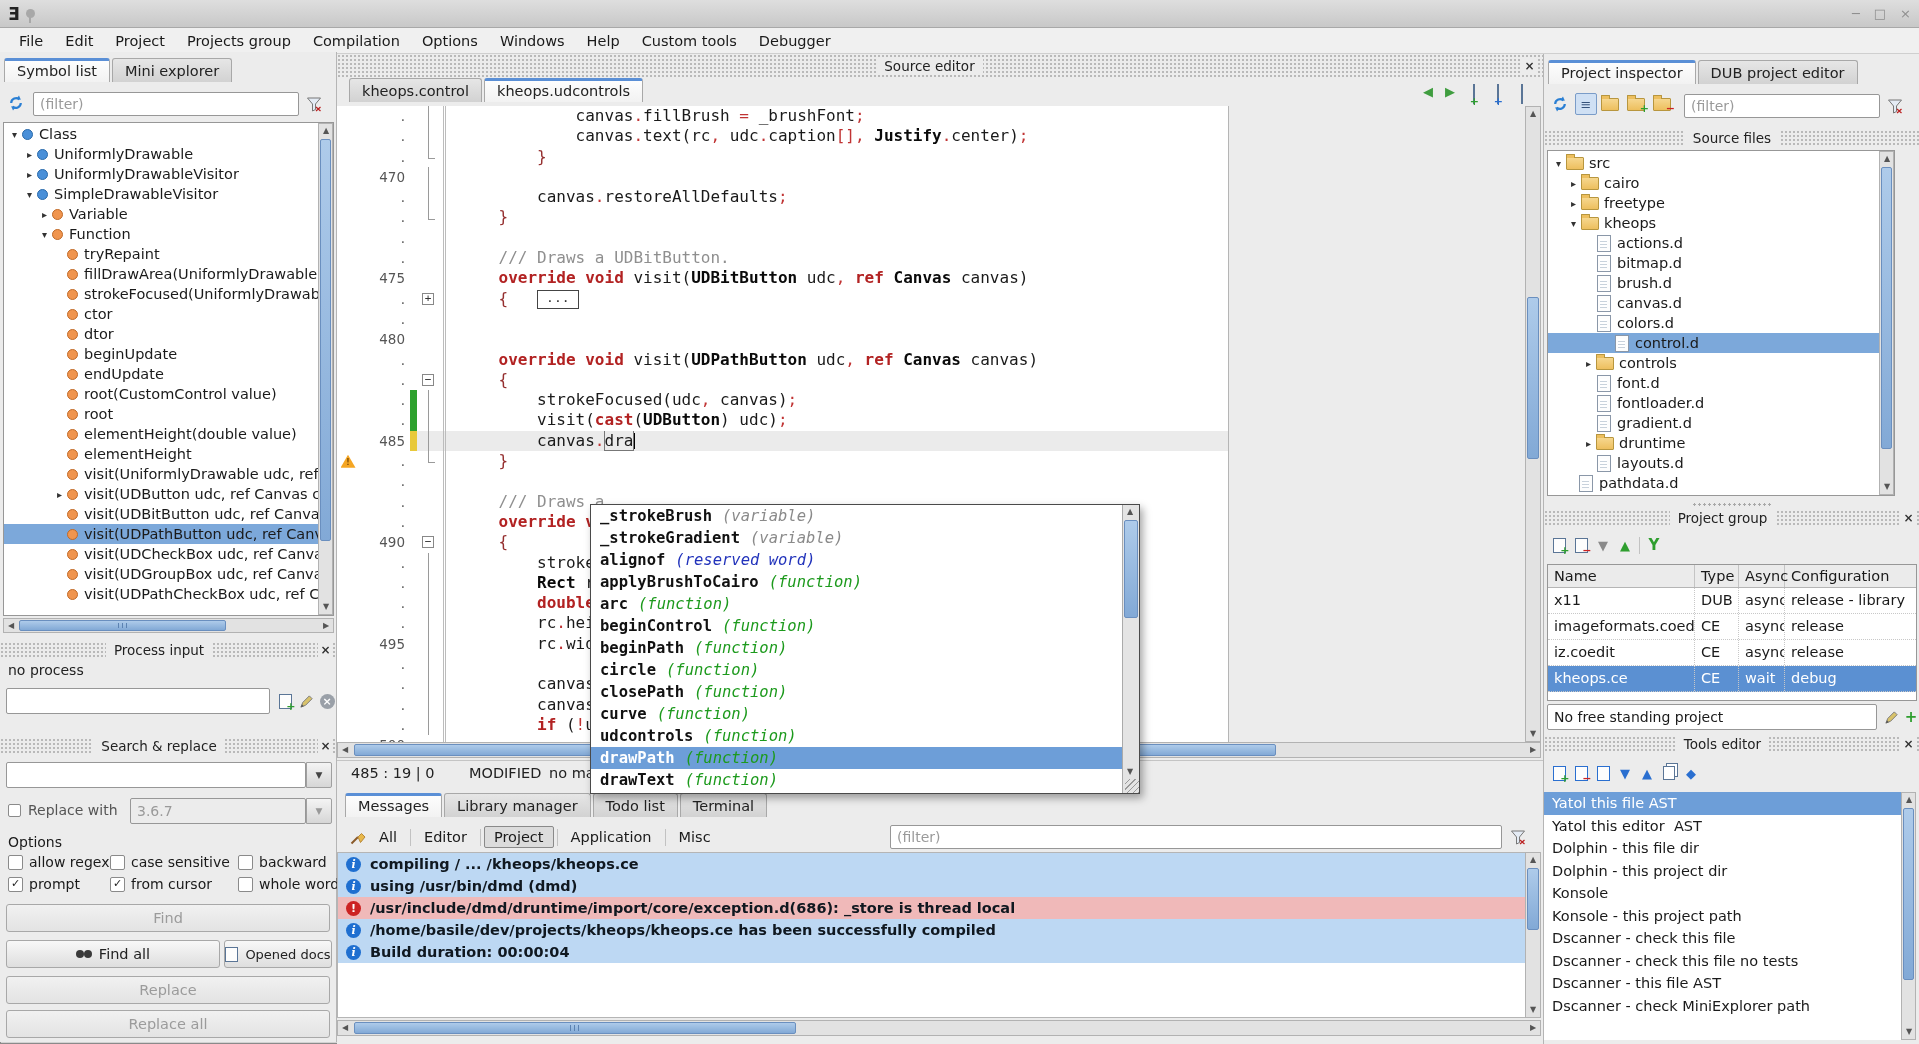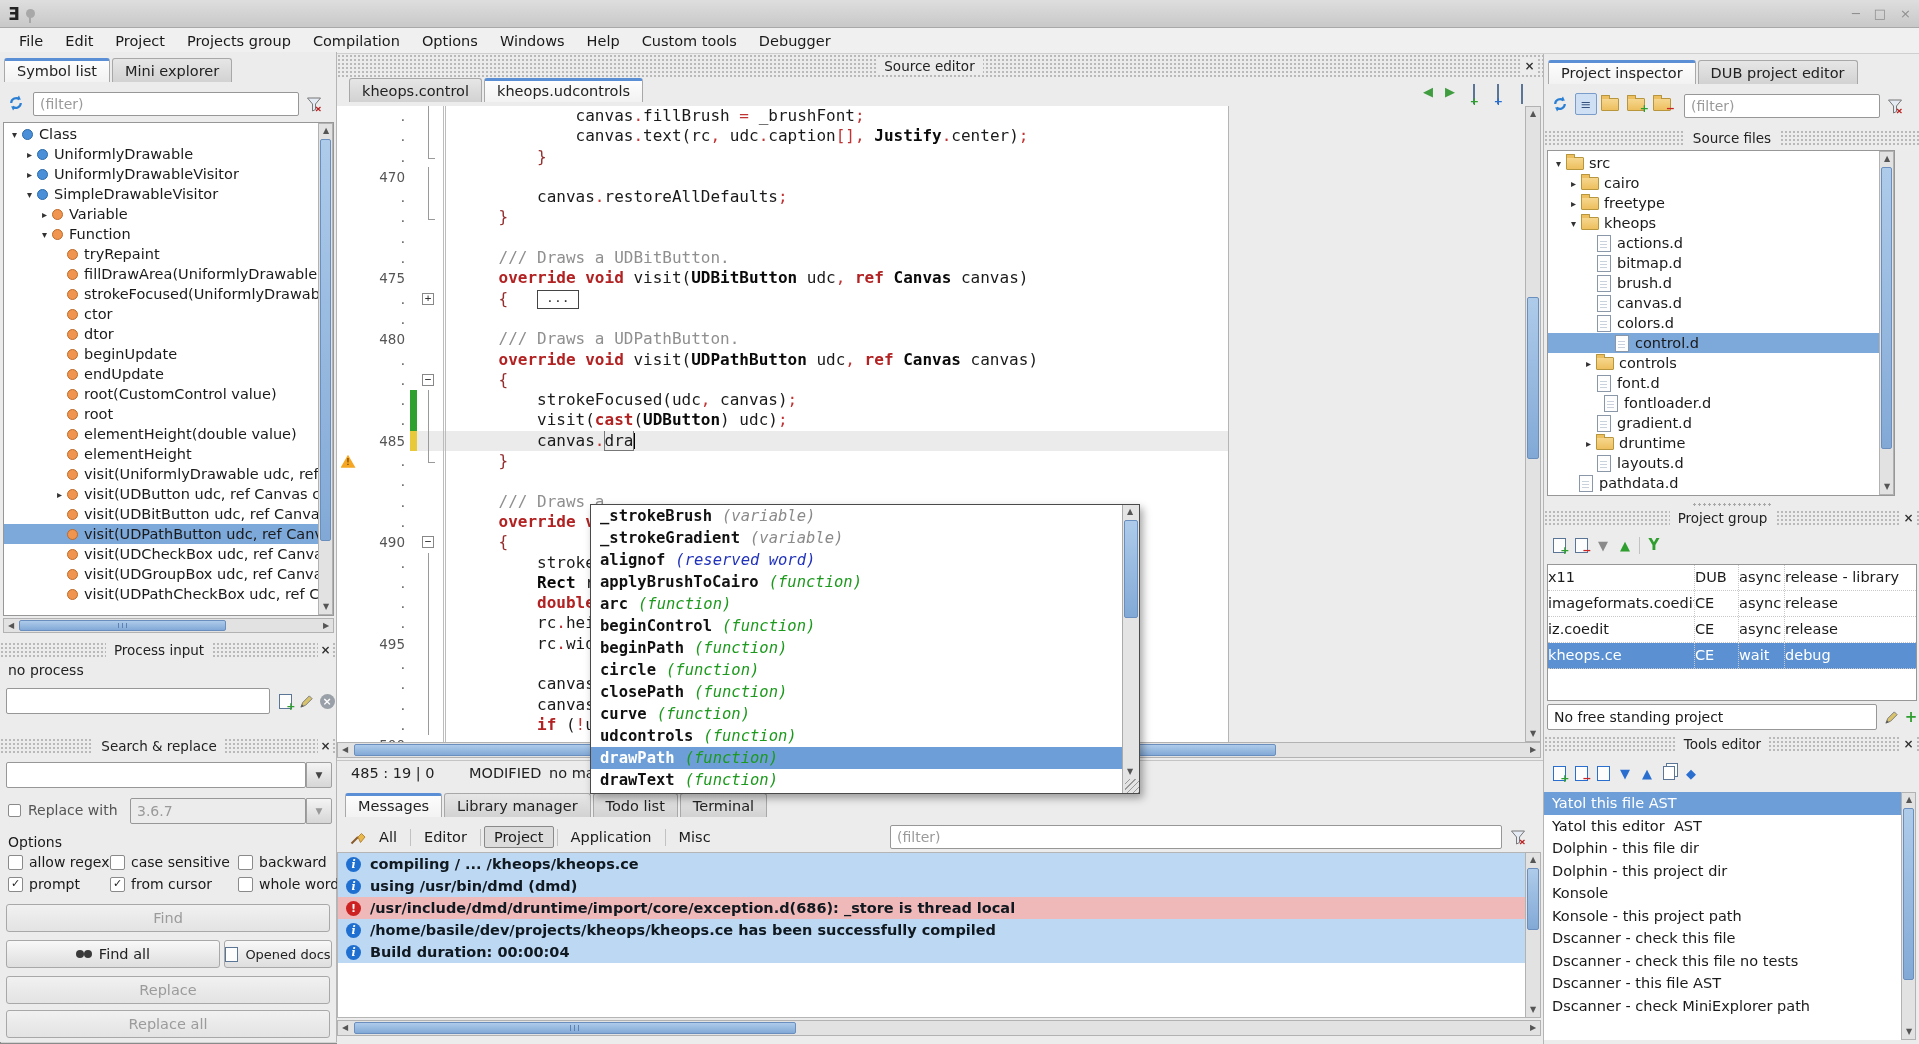--- a/index.html
+++ b/index.html
@@ -110,21 +110,21 @@
   .mi{background:#bdd8f3}.me{background:#f0b9b9}
   .mic{width:15px;height:15px;border-radius:50%;color:#fff;font-size:11px;line-height:15px;text-align:center;
        margin:0 9px 0 8px;flex:none;font-family:"DejaVu Serif",serif;font-style:italic;font-weight:bold}
   .inf{background:#1f6fd0}.err{background:#cc2222;font-style:normal;font-family:"DejaVu Sans",sans-serif}
   .mtext{white-space:pre}
   
   .pgtable{background:#fff;border:1px solid #979797}
   .pgh{display:flex;background:#ebebeb;border-bottom:1px solid #b5b5b5;height:22px;line-height:22px;font-size:14.5px}
   .th{border-right:1px solid #c4c4c4;padding-left:6px;box-sizing:border-box;flex:none}
   .tr{display:flex;height:25px;line-height:25px;border-bottom:1px dotted #c8c8c8;font-size:14.5px}
-  .td{border-right:1px dotted #c8c8c8;padding-left:0;box-sizing:border-box;white-space:pre;overflow:hidden;flex:none}
+  .td{border-right:1px dotted #c8c8c8;padding-left:6px;box-sizing:border-box;white-space:pre;overflow:hidden;flex:none}
   .pgh>:nth-child(1),.tr>:nth-child(1){width:147px}
   .pgh>:nth-child(2),.tr>:nth-child(2){width:44px}
   .pgh>:nth-child(3),.tr>:nth-child(3){width:46px}
   .pgh>:nth-child(4),.tr>:nth-child(4){flex:1;border-right:none}
   .tr.sel{background:#5b90d2;color:#fff}
   .toolrow{height:22.5px;line-height:22.5px;padding-left:8px;font-size:14.5px;white-space:pre;background:#fff;color:#1a1a1a}
   .toolrow.sel{background:#6d9ed8;color:#fff}
   .binoc{width:16px;height:9px;position:relative}
   .binoc::before,.binoc::after{content:'';position:absolute;top:0;width:8px;height:8px;border-radius:50%;background:#3a3a3a}
   .binoc::before{left:0}.binoc::after{right:0}
@@ -388,21 +388,20 @@
           <span class="gn">.</span>
           <span class="gm"></span>
           <span class="gf"></span>
           <span class="gt"></span>
         </div>
         <div class="cl">
           <span class="gw"></span>
           <span class="gn">480</span>
           <span class="gm"></span>
           <span class="gf"></span>
-          <span class="gt"><span>    </span><span class="cm">/// Draws a UDPathButton.</span></span>
         </div>
         <div class="cl">
           <span class="gw"></span>
           <span class="gn">.</span>
           <span class="gm"></span>
           <span class="gf"></span>
           <span class="gt"><span>    </span><span class="k">override</span><span> </span><span class="k">void</span><span> visit(</span><span class="ty">UDPathButton</span><span> udc</span><span class="o">,</span><span> </span><span class="k">ref</span><span> </span><span class="ty">Canvas</span><span> canvas)</span></span>
         </div>
         <div class="cl">
           <span class="gw"></span>
@@ -693,21 +692,21 @@
         <div class="trow" style="padding-left: 19px;"><span class="exp">▸</span><span class="icon-folder"></span><span class="tlabel">freetype</span></div>
         <div class="trow" style="padding-left: 19px;"><span class="exp">▾</span><span class="icon-folder"></span><span class="tlabel">kheops</span></div>
         <div class="trow" style="padding-left: 34px;"><span class="exp"></span><span class="icon-file"></span><span class="tlabel">actions.d</span></div>
         <div class="trow" style="padding-left: 34px;"><span class="exp"></span><span class="icon-file"></span><span class="tlabel">bitmap.d</span></div>
         <div class="trow" style="padding-left: 34px;"><span class="exp"></span><span class="icon-file"></span><span class="tlabel">brush.d</span></div>
         <div class="trow" style="padding-left: 34px;"><span class="exp"></span><span class="icon-file"></span><span class="tlabel">canvas.d</span></div>
         <div class="trow" style="padding-left: 34px;"><span class="exp"></span><span class="icon-file"></span><span class="tlabel">colors.d</span></div>
         <div class="trow sel" style="padding-left: 52px;"><span class="exp"></span><span class="icon-file"></span><span class="tlabel">control.d</span></div>
         <div class="trow" style="padding-left: 34px;"><span class="exp">▸</span><span class="icon-folder"></span><span class="tlabel">controls</span></div>
         <div class="trow" style="padding-left: 34px;"><span class="exp"></span><span class="icon-file"></span><span class="tlabel">font.d</span></div>
-        <div class="trow" style="padding-left: 16px; margin-left: 25px;"><span class="exp"></span><span class="icon-file"></span><span class="tlabel">fontloader.d</span></div>
+        <div class="trow" style="padding-left: 34px;"><span class="exp"></span><span class="icon-file"></span><span class="tlabel">fontloader.d</span></div>
         <div class="trow" style="padding-left: 34px;"><span class="exp"></span><span class="icon-file"></span><span class="tlabel">gradient.d</span></div>
         <div class="trow" style="padding-left: 34px;"><span class="exp">▸</span><span class="icon-folder"></span><span class="tlabel">druntime</span></div>
         <div class="trow" style="padding-left: 34px;"><span class="exp"></span><span class="icon-file"></span><span class="tlabel">layouts.d</span></div>
         <div class="trow" style="padding-left: 16px;"><span class="exp"></span><span class="icon-file"></span><span class="tlabel">pathdata.d</span></div>
       </div>
     <div class="abs sb sbv" style="right:0;top:0;width:15px;height:344px">
       <span class="ar" style="top:0;left:0">▲</span>
       <div class="thumb" style="top:15px;height:280px"></div>
       <span class="ar" style="bottom:0;left:0">▼</span>
     </div>
@@ -728,20 +727,26 @@
         <span class="icon-doc">
           <span class="badge" style="color:#cc2222">−</span>
         </span>
       </span>
     <span class="tbtn" style="color:#8a8a8a;font-size:13px">▼</span>
     <span class="tbtn" style="color:#2e9e2e;font-size:13px">▲</span>
     <span class="vsep"></span>
     <span class="tbtn" style="color:#2e9e2e;font-weight:bold;font-size:15px">Y</span>
   </div>
   <div class="abs pgtable" style="left:3px;top:510px;width:370px;height:137px">
+    <div class="pgh">
+        <span class="th">Name</span>
+        <span class="th">Type</span>
+        <span class="th">Async</span>
+        <span class="th">Configuration</span>
+      </div>
     <div>
         <div class="tr">
           <span class="td">x11</span>
           <span class="td">DUB</span>
           <span class="td">async</span>
           <span class="td">release - library</span>
         </div>
         <div class="tr">
           <span class="td">imageformats.coedit</span>
           <span class="td">CE</span>

